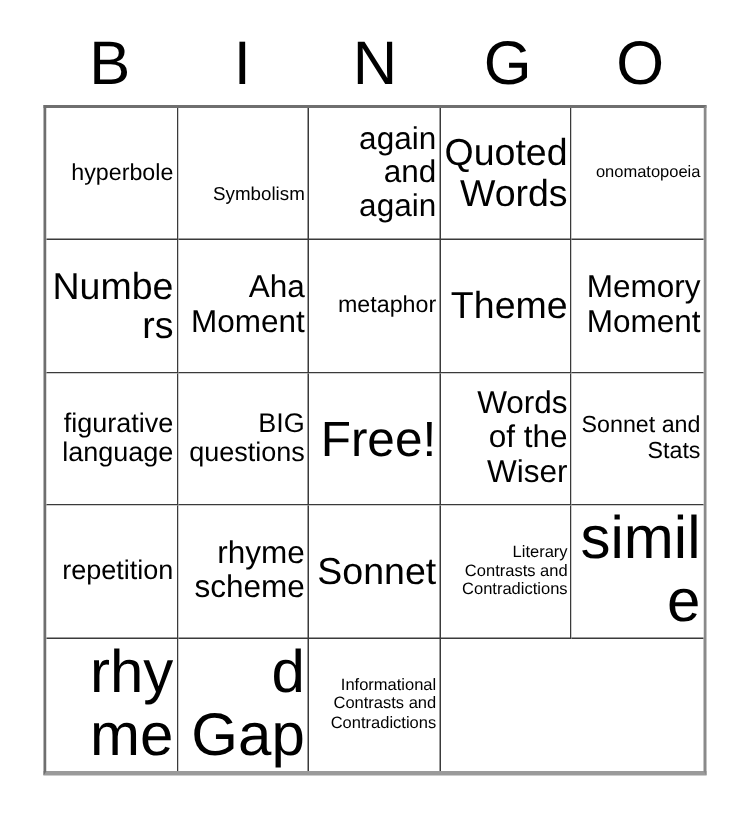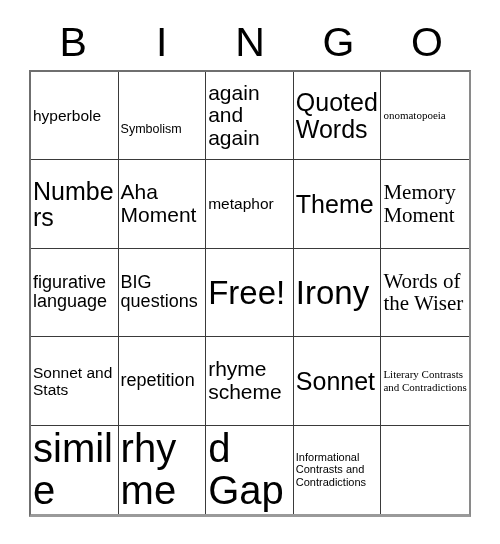--- a/index.html
+++ b/index.html
@@ -64,26 +64,26 @@
     background: #ffffff;
   }
 
   .cell {
     box-sizing: border-box;
     border-right: 1px solid #3a3a3a;
     border-bottom: 1px solid #3a3a3a;
     display: flex;
     align-items: center;
     justify-content: center;
-    text-align: left;
+    text-align: right;
     padding: 1px 2px;
     overflow: hidden;
     background: #ffffff;
   }
-  .cell:nth-child(5n) { border-right: none; font-family: Liberation Serif, serif; }
+  .cell:nth-child(5n) { border-right: none; }
   .cell:nth-child(n+21) { border-bottom: none; }
 
   .cell-text {
     display: block;
     width: 100%;
     line-height: 1.04;
     word-break: break-word;
     hyphens: none;
   }
 
@@ -147,23 +147,20 @@
     <div class="cell">
         <span class="cell-text fs-lg">figurative language</span>
       </div>
     <div class="cell">
         <span class="cell-text fs-lg">BIG questions</span>
       </div>
     <div class="cell">
         <span class="cell-text fs-4xl">Free!</span>
       </div>
     <div class="cell">
-        <span class="cell-text fs-4xl">Irony</span>
-      </div>
-    <div class="cell">
         <span class="cell-text fs-xl">Words of the Wiser</span>
       </div>
 
     <div class="cell">
         <span class="cell-text fs-md">Sonnet and Stats</span>
       </div>
     <div class="cell">
         <span class="cell-text fs-lg">repetition</span>
       </div>
     <div class="cell">

